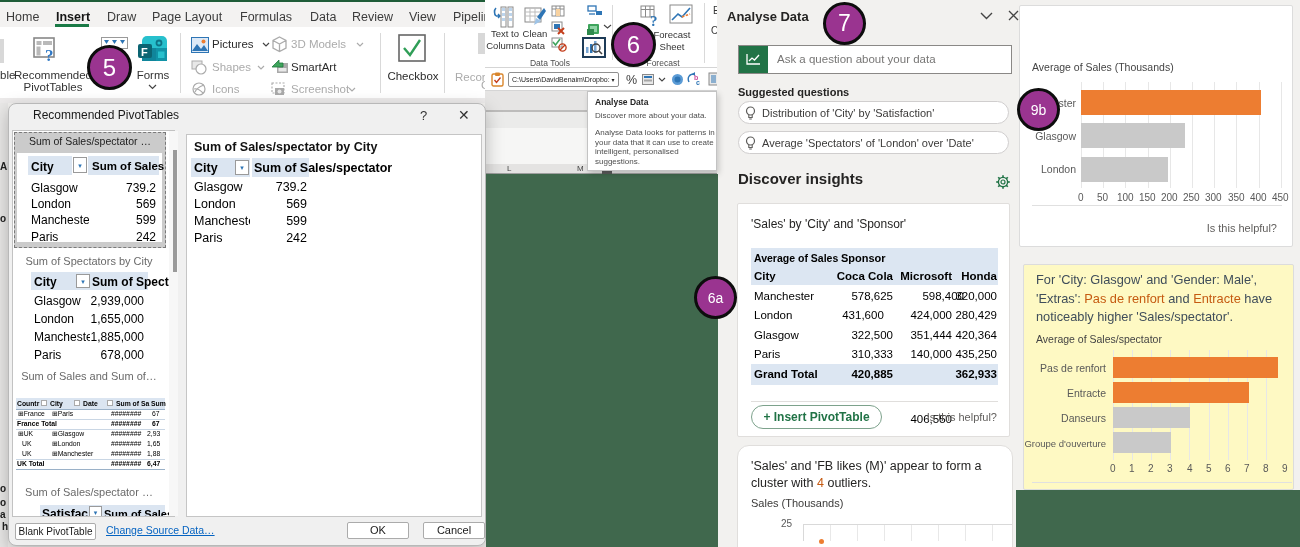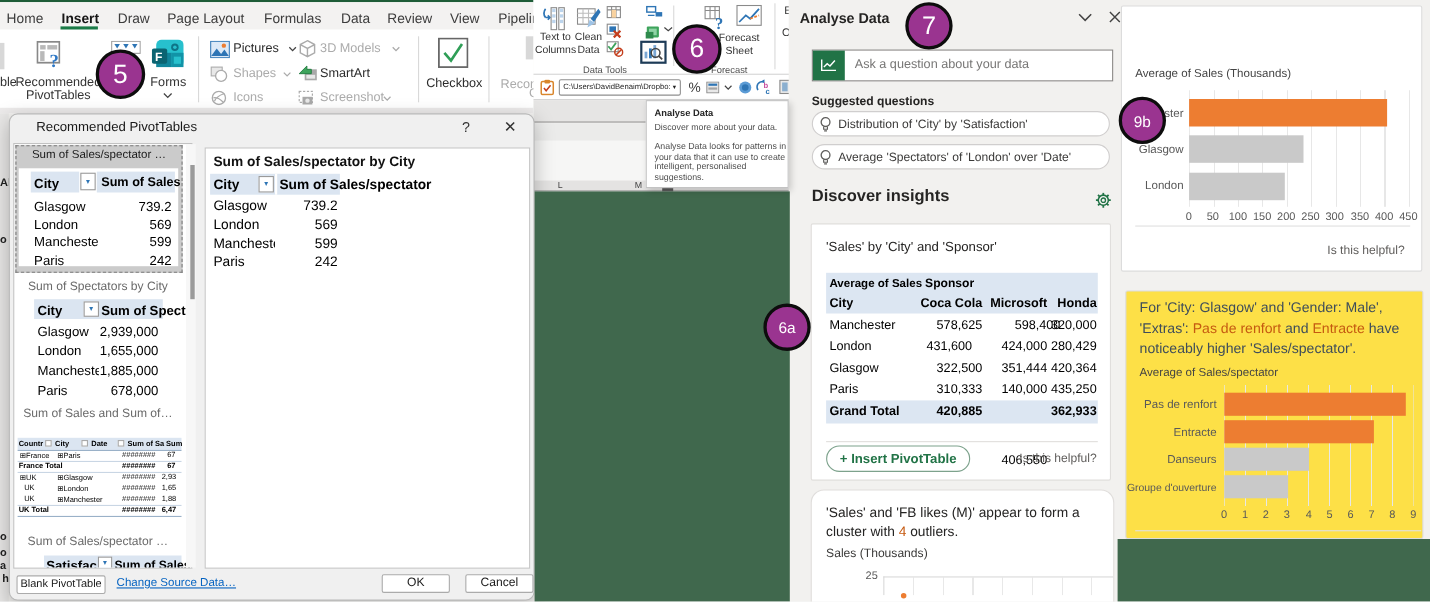--- a/index.html
+++ b/index.html
@@ -482,21 +482,21 @@
       <div class="abs" style="left:156px; top:164px; width:58px; text-align:right; font-size:11.5px; font-weight:normal; color:#000;margin-top:45px;">406,550</div>
       <div class="abs" style="left:216px; top:164px; width:43px; text-align:right; font-size:11.5px; font-weight:bold; color:#000;">362,933</div>
       <div class="abs" style="left:13px; top:197px; width:247px; height:1px; background:#e0dedc;"></div>
       <div class="abs" style="left:13px; top:201px; width:131px; height:24px; border:1px solid #7da28c; border-radius:12px; text-align:center; line-height:22px; font-size:12px; font-weight:bold; color:#217346;">+ Insert PivotTable</div>
       <div class="abs" style="left:176px; top:207px; width:83px; text-align:right; font-size:11px; color:#605e5c;">Is this helpful?</div>
     </div>
 
     <div class="abs" style="left:20px; top:445px; width:276px; height:122px; background:#fff; border:1px solid #e0dedc; border-radius:12px; overflow:hidden;">
       <div class="abs" style="left:13px; top:12px; width:255px; font-size:12.5px; color:#252423; line-height:16.5px;">'Sales' and 'FB likes (M)' appear to form a cluster with <span style="color:#c55a11;">4</span> outliers.</div>
       <div class="abs" style="left:13px; top:51px; font-size:11px; color:#3b3a39;">Sales (Thousands)</div>
-      <div class="abs" style="left:43px; top:72px; width:17px; text-align:right; font-size:10px; color:#595959;">25</div>
+      <div class="abs" style="left:43px; top:72px; width:17px; text-align:left; font-size:10px; color:#595959;">25</div>
       <div class="abs" style="left:65px; top:78px; width:218px; height:17px; border-top:1px solid #d9d9d9; border-left:1px solid #d9d9d9; background:repeating-linear-gradient(to right, transparent 0, transparent 26px, #e8e8e8 26px, #e8e8e8 27px);"></div>
       <div class="abs" style="left:81px; top:93px; width:5px; height:5px; border-radius:50%; background:#ed7d31;"></div>
     </div>
   </div>
 
   <div class="abs" style="left:1019px; top:5px; width:274px; height:242px; background:#fff; border:1px solid #dcdcdc; border-radius:2px;">
     <div class="abs" style="left:12px; top:55px; font-size:10.5px; color:#444;">Average of Sales (Thousands)</div>
 
     <div class="abs" style="left:61px; top:76px; width:201px; height:106px; background:repeating-linear-gradient(to right, #e7e7e7 0, #e7e7e7 1px, transparent 1px, transparent 22.2px);"></div>
 
@@ -514,21 +514,21 @@
         <span class="abs" style="left:141px;">200</span>
         <span class="abs" style="left:163px;">250</span>
         <span class="abs" style="left:185px;">300</span>
         <span class="abs" style="left:208px;">350</span>
         <span class="abs" style="left:230px;">400</span>
         <span class="abs" style="left:252px;">450</span>
     </div>
     <div class="abs" style="left:12px; top:199px; width:250px; height:1px; background:#e0e0e0;"></div>
     <div class="abs" style="left:177px; top:216px; width:80px; text-align:right; font-size:11px; color:#605e5c;">Is this helpful?</div>
   </div>
-  <div class="abs" style="left:1023px; top:264px; width:271px; height:226px; background:#fde047; border:1px solid #dcdcdc; border-radius:2px; overflow:hidden;">
+  <div class="abs" style="left:1023px; top:264px; width:271px; height:226px; background:#fef9c3; border:1px solid #dcdcdc; border-radius:2px; overflow:hidden;">
     <div class="abs" style="left:12px; top:6px; width:262px; font-size:12.8px; color:#3f4d5a; line-height:18.5px; white-space:nowrap;">For 'City: Glasgow' and 'Gender: Male',<br>'Extras': <span style="color:#c55a11;">Pas de renfort</span> and <span style="color:#c55a11;">Entracte</span> have<br>noticeably higher 'Sales/spectator'.</div>
     <div class="abs" style="left:12px; top:68px; font-size:10.5px; color:#444;">Average of Sales/spectator</div>
     <div class="abs" style="left:89px; top:85px; width:172px; height:110px; background:repeating-linear-gradient(to right, #e7e7e7 0, #e7e7e7 1px, transparent 1px, transparent 19.1px);"></div>
     <div class="abs" style="left:89px; top:92px; width:165px; height:21px; background:#ed7d31;"></div>
     <div class="abs" style="left:89px; top:117px; width:136px; height:21px; background:#ed7d31;"></div>
     <div class="abs" style="left:89px; top:142px; width:77px; height:21px; background:#c9c9c9;"></div>
     <div class="abs" style="left:89px; top:167px; width:58px; height:21px; background:#c9c9c9;"></div>
     <div class="abs" style="left:0px; top:97px; width:82px; text-align:right; font-size:10.5px; color:#595959;">Pas de renfort</div>
     <div class="abs" style="left:0px; top:122px; width:82px; text-align:right; font-size:10.5px; color:#595959;">Entracte</div>
     <div class="abs" style="left:0px; top:147px; width:82px; text-align:right; font-size:10.5px; color:#595959;">Danseurs</div>

